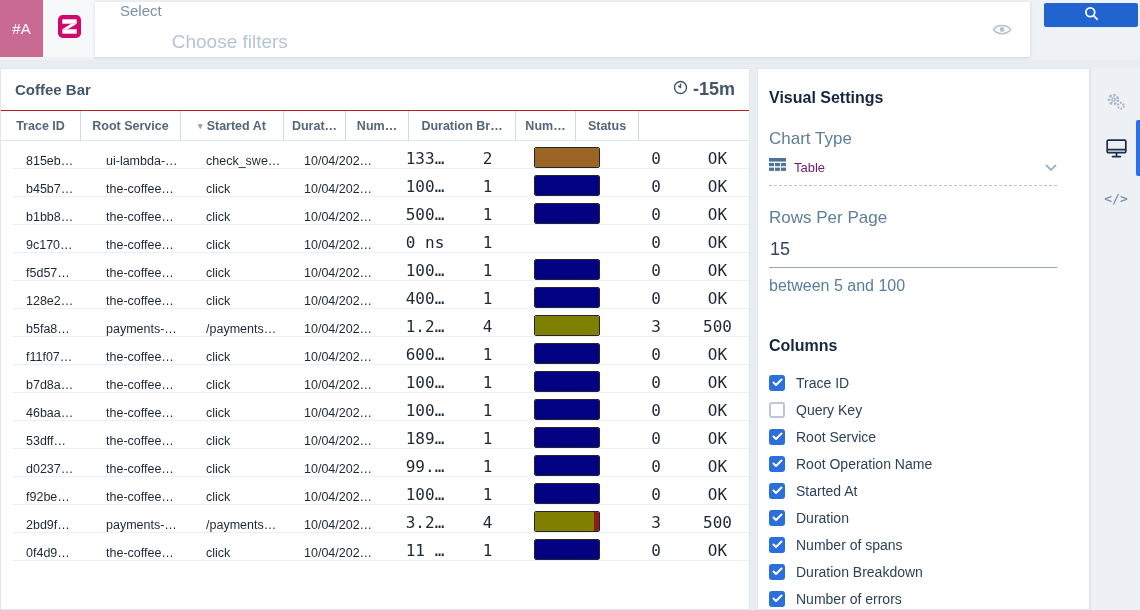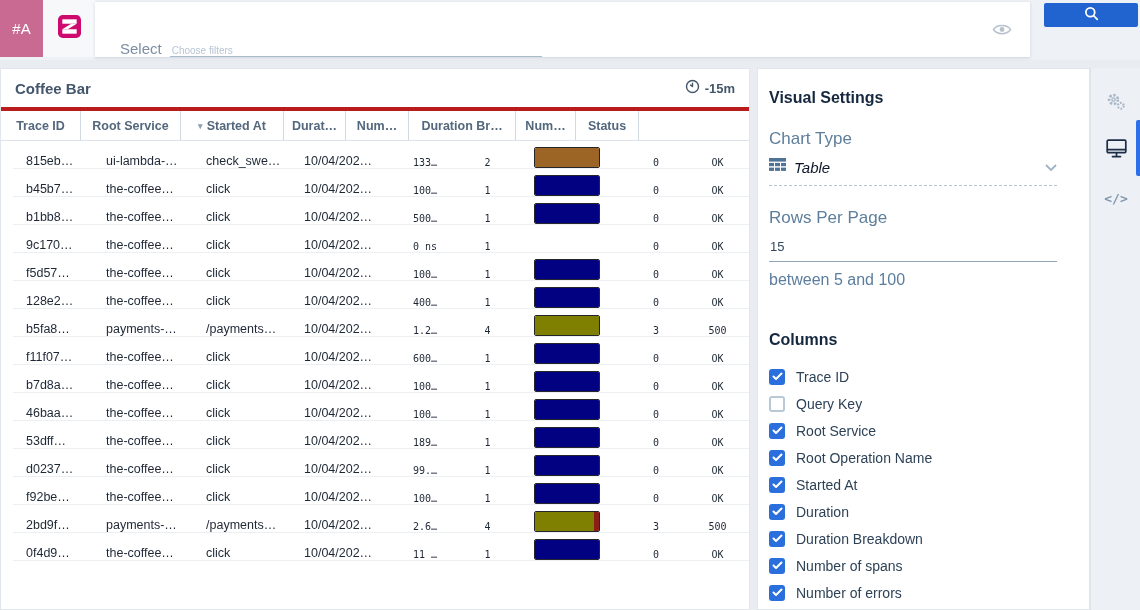--- a/index.html
+++ b/index.html
@@ -6,64 +6,64 @@
   html,body { width:1140px; height:610px; }
   body { font-family:"Liberation Sans", sans-serif; background:#e9edf2; position:relative; overflow:hidden; }
 
   
   .topbar { position:absolute; left:0; top:0; width:1140px; height:60px; background:#eef1f5; }
   .brand-block { position:absolute; left:0; top:0; width:43px; height:57px; background:#c96a93; color:#fff;
                  display:flex; align-items:center; justify-content:center; font-size:15px; }
   .logo-strip { position:absolute; left:43px; top:0; width:52px; height:57px; background:#f6f8fa;
                 display:flex; align-items:center; justify-content:center; }
   .filter-card { position:absolute; left:95px; top:2px; width:935px; height:55px; background:#ffffff;
-                 box-shadow:0 1px 3px rgba(40,60,90,.16); display:flex; align-items:flex-end; }
+                 box-shadow:0 1px 3px rgba(40,60,90,.16); display:flex; align-items:flex-start; }
   .select-label { margin-left:25px; font-size:15px; color:#7d8ea3; }
   .filter-input { margin-left:8px; width:372px; border:none; outline:none; border-bottom:1px solid #a9bccb;
-                  font-size:10px; color:#44566b; padding:3px 2px 0; background:transparent;
-                  font-family:"Liberation Sans", sans-serif; }
+                  font-size:19px; color:#44566b; padding:3px 2px 16px; background:transparent;
+                  font-family:"Liberation Sans", sans-serif;margin-top:26px; }
   .filter-input::placeholder { color:#b6c5d6; }
   .eye-wrap { position:absolute; right:18px; top:20px; }
   .search-btn { position:absolute; left:1044px; top:3px; width:94px; height:24px; background:#2163cf;
                 border:none; border-radius:2px; display:flex; align-items:center; justify-content:center; cursor:pointer; }
 
   
   .trace-panel { position:absolute; left:0; top:68px; width:750px; height:542px; background:#fff;
                  border:1px solid #e1e6ec; }
   .panel-head { height:42px; display:flex; align-items:center; justify-content:space-between;
-                padding:0 14px; border-bottom:4px solid #b91c1c; }
+                padding:0 14px; border-bottom:1px solid #b91c1c; }
   .panel-title { font-size:15px; font-weight:700; color:#44566b; }
-  .time-range { display:flex; align-items:center; gap:5px; font-size:13px; font-weight:700; color:#44566b; }
+  .time-range { display:flex; align-items:center; gap:5px; font-size:18px; font-weight:700; color:#44566b; }
 
   .thead { height:30px; display:flex; border-bottom:1px solid #dde3e9; }
   .th { display:flex; align-items:center; justify-content:center; gap:4px; font-size:12.5px; font-weight:700;
         color:#53677d; border-right:1px solid #cfd9e2; }
   .sort-caret { color:#8aa0b5; font-size:9px; }
   .c0{width:80px}.c1{width:100px}.c2{width:98px}.c3{width:103px}.c4{width:62px}
   .c5{width:63px}.c6{width:107px}.c7{width:60px}.c8{width:63px}
 
   .trow { height:28px; display:flex; align-items:flex-end; border-bottom:1px solid #edf0f3;margin-left:12px; }
   .td { font-size:12.5px; color:#1d2735; white-space:nowrap; overflow:hidden; }
   .td.left { text-align:left; padding-left:13px; }
   .td.center { text-align:center; }
-  .td.mono { font-family:"DejaVu Sans Mono", monospace; font-size:10px; }
+  .td.mono { font-family:"DejaVu Sans Mono", monospace; font-size:16px; }
   .bar-cell { display:flex; align-items:center; padding-left:15px; }
   .dur-bar { width:66px; height:21px; border:1.5px solid #25262b; border-radius:2px; overflow:hidden; display:flex; }
   .dur-bar > div { height:100%; }
 
   
   .settings-panel { position:absolute; left:757px; top:68px; width:333px; height:542px; background:#fff;
                     border:1px solid #e1e6ec; padding:0 32px 0 11px; }
   .vs-title { margin-top:20px; font-size:16px; font-weight:700; color:#15273f; }
   .field-label { margin-top:22px; font-size:17px; color:#5e7e9b; }
   .select-row { margin-top:9px; display:flex; align-items:center; gap:8px; padding-bottom:9px;
                 border-bottom:1px dashed #b6c4d2; cursor:pointer; }
-  .select-value { font-size:15px; color:#0f172a; flex:1;font-style:italic; }
+  .select-value { font-size:13px; color:#701a75; flex:1; }
   .rpp-input { display:block; margin-top:9px; width:100%; border:none; outline:none; background:transparent;
-               border-bottom:1px solid #92a7ba; font-size:13px; color:#32475c; padding:2px 1px 7px;
+               border-bottom:1px solid #92a7ba; font-size:18px; color:#32475c; padding:2px 1px 7px;
                font-family:"Liberation Sans", sans-serif; }
   .helper { margin-top:9px; font-size:16px; color:#5b7d9e; }
   .columns-title { margin-top:42px; font-size:16px; font-weight:700; color:#15273f; }
   .cb-list { margin-top:14px; }
   .cb-row { display:flex; align-items:center; gap:11px; height:27px; cursor:pointer; }
   .cb-box { width:16px; height:16px; border-radius:3px; display:flex; align-items:center; justify-content:center; }
   .cb-box.checked { background:#2a6fdb; }
   .cb-box.unchecked { background:#fff; border:2px solid #b9c8d6; }
   .cb-label { font-size:14px; color:#2e4257; }
 
@@ -349,21 +349,21 @@
           </div>
     </div>
     <div class="td center mono c7">0</div>
     <div class="td center mono c8">OK</div>
   </div>
       <div class="trow">
     <div class="td left c0">2bd9f…</div>
     <div class="td left c1">payments-…</div>
     <div class="td left c2">/payments…</div>
     <div class="td left c3">10/04/202…</div>
-    <div class="td center mono c4">2.6…</div>
+    <div class="td center mono c4">3.2…</div>
     <div class="td center mono c5">4</div>
     <div class="bar-cell c6">
       <div class="dur-bar">
             <div style="background: rgb(127, 127, 1); width: 59px;"></div>
             <div style="background: rgb(140, 29, 24); width: 5px;"></div>
           </div>
     </div>
     <div class="td center mono c7">3</div>
     <div class="td center mono c8">500</div>
   </div>
@@ -460,29 +460,29 @@
       </svg>
     </span>
     <span class="cb-label">Duration</span>
   </div>
       <div class="cb-row">
     <span class="cb-box checked">
       <svg width="11" height="9" viewBox="0 0 11 9" fill="none" stroke="#ffffff" stroke-width="2" stroke-linecap="round" stroke-linejoin="round">
         <path d="M1.5 4.5 L4 7 L9.5 1.5"></path>
       </svg>
     </span>
+    <span class="cb-label">Number of spans</span>
+  </div>
+      <div class="cb-row">
+    <span class="cb-box checked">
+      <svg width="11" height="9" viewBox="0 0 11 9" fill="none" stroke="#ffffff" stroke-width="2" stroke-linecap="round" stroke-linejoin="round">
+        <path d="M1.5 4.5 L4 7 L9.5 1.5"></path>
+      </svg>
+    </span>
     <span class="cb-label">Duration Breakdown</span>
-  </div>
-      <div class="cb-row">
-    <span class="cb-box checked">
-      <svg width="11" height="9" viewBox="0 0 11 9" fill="none" stroke="#ffffff" stroke-width="2" stroke-linecap="round" stroke-linejoin="round">
-        <path d="M1.5 4.5 L4 7 L9.5 1.5"></path>
-      </svg>
-    </span>
-    <span class="cb-label">Number of spans</span>
   </div>
       <div class="cb-row">
     <span class="cb-box checked">
       <svg width="11" height="9" viewBox="0 0 11 9" fill="none" stroke="#ffffff" stroke-width="2" stroke-linecap="round" stroke-linejoin="round">
         <path d="M1.5 4.5 L4 7 L9.5 1.5"></path>
       </svg>
     </span>
     <span class="cb-label">Number of errors</span>
   </div>
       <div class="cb-row">

